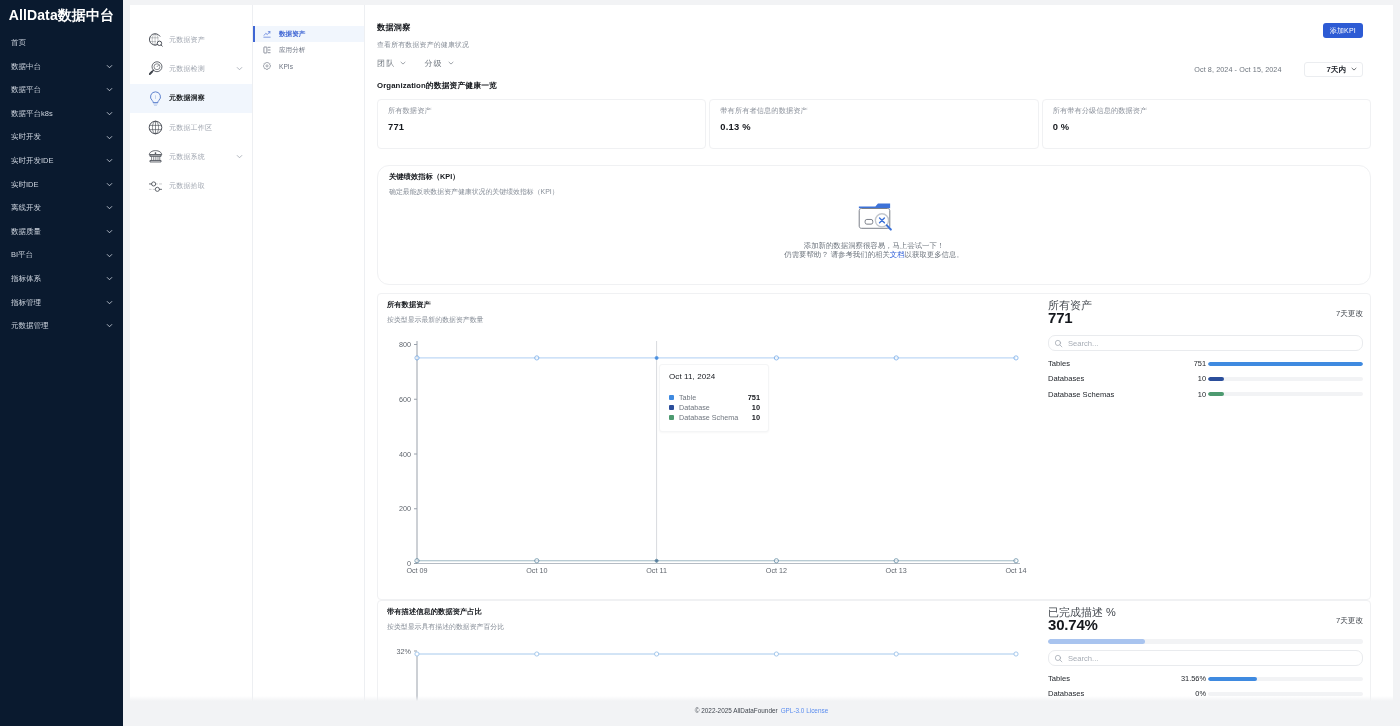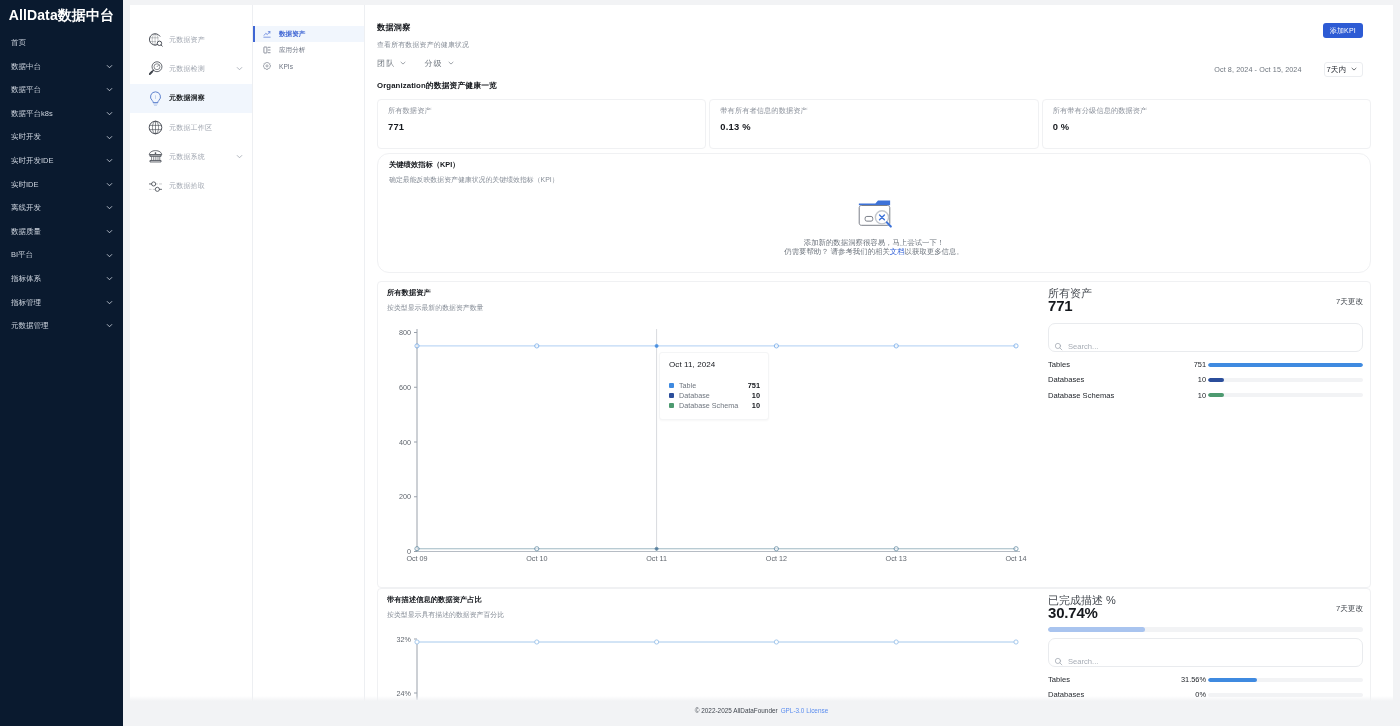--- a/index.html
+++ b/index.html
@@ -42,46 +42,46 @@
 
 
 .pg{padding:17px 22px 0 12px;position:relative}
 .pg-title{font-size:8.2px;font-weight:700;color:#15181d;letter-spacing:.2px}
 .pg-sub{font-size:6.9px;color:#868d97;margin-top:7px;letter-spacing:.2px}
 .addkpi{position:absolute;right:30px;top:18px;background:#2d5bd4;color:#fff;font-size:7px;font-weight:500;padding:0 7px;height:15px;line-height:15px;border-radius:3px;cursor:pointer;letter-spacing:.2px}
 .filters{display:flex;gap:17px;margin-top:8px;align-items:center;height:11px}
 .filter{display:flex;align-items:center;gap:4px;font-size:8px;color:#6e757e;cursor:pointer;letter-spacing:1.2px}
 .daterow{position:absolute;right:30px;top:57px;display:flex;align-items:center;gap:22px}
 .daterange{font-size:7.2px;color:#6e757e;letter-spacing:.1px}
-.rangesel{border:1px solid #ebedf0;border-radius:3px;height:15px;display:flex;align-items:center;gap:4px;padding:0 4px 0 2px;font-size:7.6px;font-weight:400;color:#23272e;cursor:pointer}
+.rangesel{border:1px solid #ebedf0;border-radius:3px;height:15px;display:flex;align-items:center;gap:4px;padding:0 4px 0 22px;font-size:7.6px;font-weight:700;color:#23272e;cursor:pointer}
 .sec-h{font-size:7.8px;font-weight:700;color:#15181d;margin-top:11px;letter-spacing:.1px}
 
 .statbar{display:flex;gap:3px;margin-top:8px;height:50px}
 .stat{flex:1;padding:6px 0 0 10px;position:relative;border:1px solid #f0f1f3;border-radius:4px;background:#fff}
 .stat-l{font-size:7.2px;color:#8b919b;letter-spacing:.1px}
 .stat-v{font-size:9.4px;font-weight:700;color:#15181d;margin-top:5px;letter-spacing:.2px}
 
-.kpibox{border:1px solid #f0f1f3;border-radius:12px;margin-top:4px;height:120px;padding:6px 0 0 11px;position:relative}
+.kpibox{border:1px solid #f0f1f3;border-radius:12px;margin-top:16px;height:120px;padding:6px 0 0 11px;position:relative}
 .kpi-t{font-size:7.3px;font-weight:700;color:#15181d}
 .kpi-s{font-size:6.9px;color:#868d97;margin-top:5px}
-.kpi-empty{position:absolute;left:0;right:0;top:43px;text-align:center}
+.kpi-empty{position:absolute;left:0;right:0;top:34px;text-align:center}
 .kpi-empty svg{display:block;margin:0 auto}
 .kpi-e1{font-size:7.4px;color:#6e757e;margin-top:8px}
 .kpi-e2{font-size:7.4px;color:#6e757e;margin-top:-1px}
 .kpi-e2 a{color:#2a5bd7;text-decoration:none}
 
 .panel{border:1px solid #f0f1f3;border-radius:4px;margin-top:8px;display:flex;position:relative;background:#fff}
 .p-left{flex:1;padding:6px 0 0 9px;position:relative}
 .p-t{font-size:7.3px;font-weight:700;color:#15181d}
 .p-s{font-size:6.9px;color:#868d97;margin-top:5px}
 .p-right{width:332px;flex:0 0 332px;padding:6px 15px 0 2px;position:relative}
 .pr-l{font-size:11px;color:#43484f;line-height:10px}
 .pr-v{font-size:15px;font-weight:700;color:#15181d;margin-top:1px;letter-spacing:-.2px;line-height:14px}
 .pr-chg{position:absolute;right:15px;top:15px;font-size:7.6px;color:#43484f}
-.searchbox{border:1px solid #e9ebee;border-radius:7px;height:29px;display:flex;align-items:flex-end;gap:5px;padding:0 5px;margin-top:6px}
+.searchbox{border:1px solid #e9ebee;border-radius:7px;height:16px;display:flex;align-items:center;gap:5px;padding:0 5px;margin-top:6px}
 .p-right.nobar .searchbox{margin-top:10px}
 .searchbox svg{display:block;width:9px;height:9px}
 .searchbox>span:first-child{display:block;width:9px;height:9px;flex:0 0 9px}
 .searchbox span{font-size:7.6px;color:#a6acb5}
 .rows{margin-top:5px}
 .row{display:flex;align-items:center;height:15.3px;font-size:7.6px;color:#22262c}
 .row-n{width:112px;flex:0 0 112px}
 .row-v{width:48px;flex:0 0 48px;text-align:right;padding-right:2px;font-size:7.4px}
 .row-bar{flex:1;height:4px;border-radius:2px;background:#f2f3f5;position:relative;overflow:hidden}
 .row-fill{position:absolute;left:0;top:0;bottom:0;border-radius:2px}

